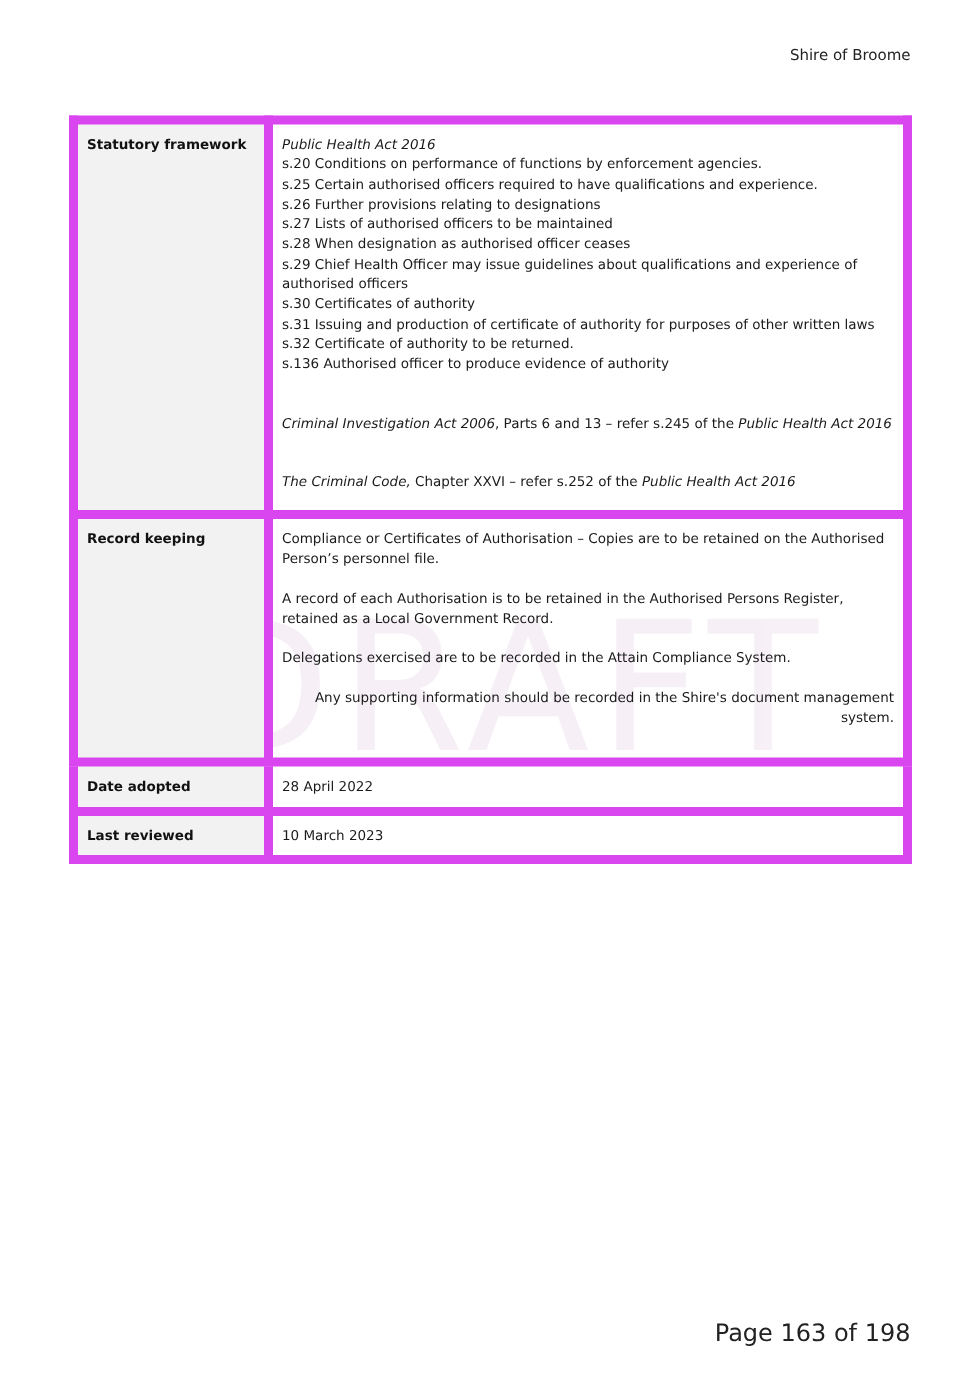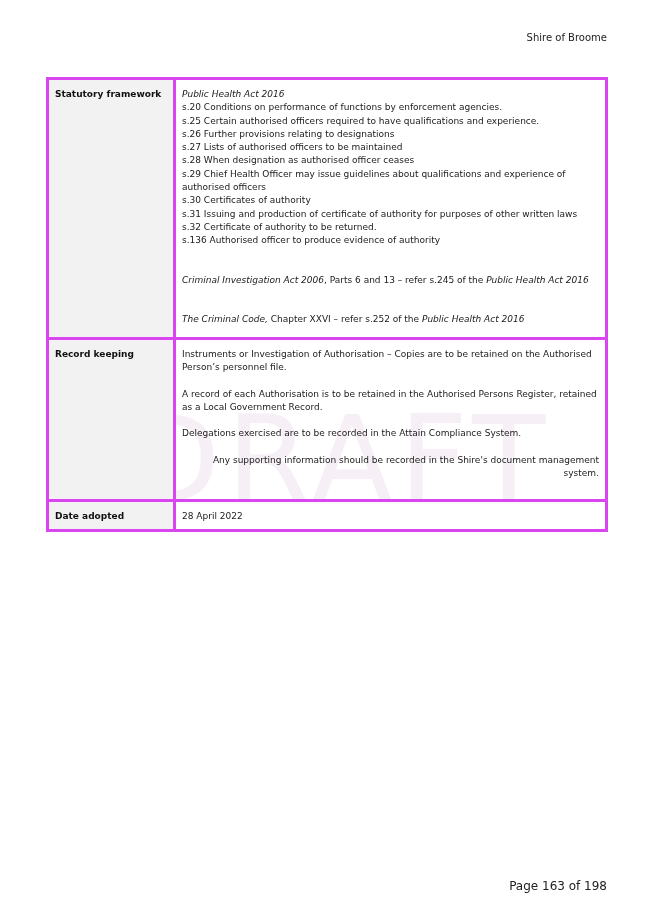--- a/index.html
+++ b/index.html
@@ -7,29 +7,29 @@
       width: 653px; height: 924px; position: relative; overflow: hidden;
       font-family: "DejaVu Sans", "Liberation Sans", sans-serif;
       color: #1a1a1a;
     }
     .header {
       position: absolute; top: 32px; right: 46px;
       font-size: 10px; color: #222;
     }
     .footer {
       position: absolute; top: 879px; right: 46px;
-      font-size: 12px; color: #222;
+      font-size: 16px; color: #222;
     }
     table.doc {
       position: absolute; left: 46px; top: 77px; width: 562px;
       border-collapse: collapse; table-layout: fixed;
       font-size: 9px; line-height: 13.3px;
     }
     table.doc td {
-      border: 3px solid #d946ef; vertical-align: top;
+      border: 6px solid #d946ef; vertical-align: top;
       padding: 8px 6px 5px 6px;
     }
     td.label {
       width: 112px; background: #f2f2f2; font-weight: bold; color: #111;
     }
     td.value { background: transparent; }
     .line { display: block; }
     .para { display: block; margin-bottom: 13px; }
     .para:last-child { margin-bottom: 14px; text-align: right; }
     .gap { display: block; height: 26px; }
@@ -67,26 +67,30 @@
       <span class="gap"></span>
       <span class="line"><em>Criminal Investigation Act 2006</em><span>, Parts 6 and 13 – refer s.245 of the </span><em>Public Health Act 2016</em></span>
       <span class="gap"></span>
       <span class="line"><em>The Criminal Code,</em><span> Chapter XXVI – refer s.252 of the </span><em>Public Health Act 2016</em></span>
       <span class="line" style="height:6px"></span>
     </td>
   </tr>
   <tr>
     <td class="label">Record keeping</td>
     <td class="value">
-      <span class="para">Instruments or Investigation of Authorisation – Copies are to be retained on the Authorised Person’s personnel file.</span>
+      <span class="para">Compliance or Certificates of Authorisation – Copies are to be retained on the Authorised Person’s personnel file.</span>
       <span class="para">A record of each Authorisation is to be retained in the Authorised Persons Register, retained as a Local Government Record.</span>
       <span class="para">Delegations exercised are to be recorded in the Attain Compliance System.</span>
       <span class="para">Any supporting information should be recorded in the Shire's document management system.</span>
     </td>
   </tr>
   <tr>
     <td class="label">Date adopted</td>
     <td class="value">28 April 2022</td>
   </tr>
+  <tr>
+    <td class="label">Last reviewed</td>
+    <td class="value">10 March 2023</td>
+  </tr>
 </tbody>
   </table>
 
 <div class="footer">Page 163 of 198</div>
 
 </body></html>

